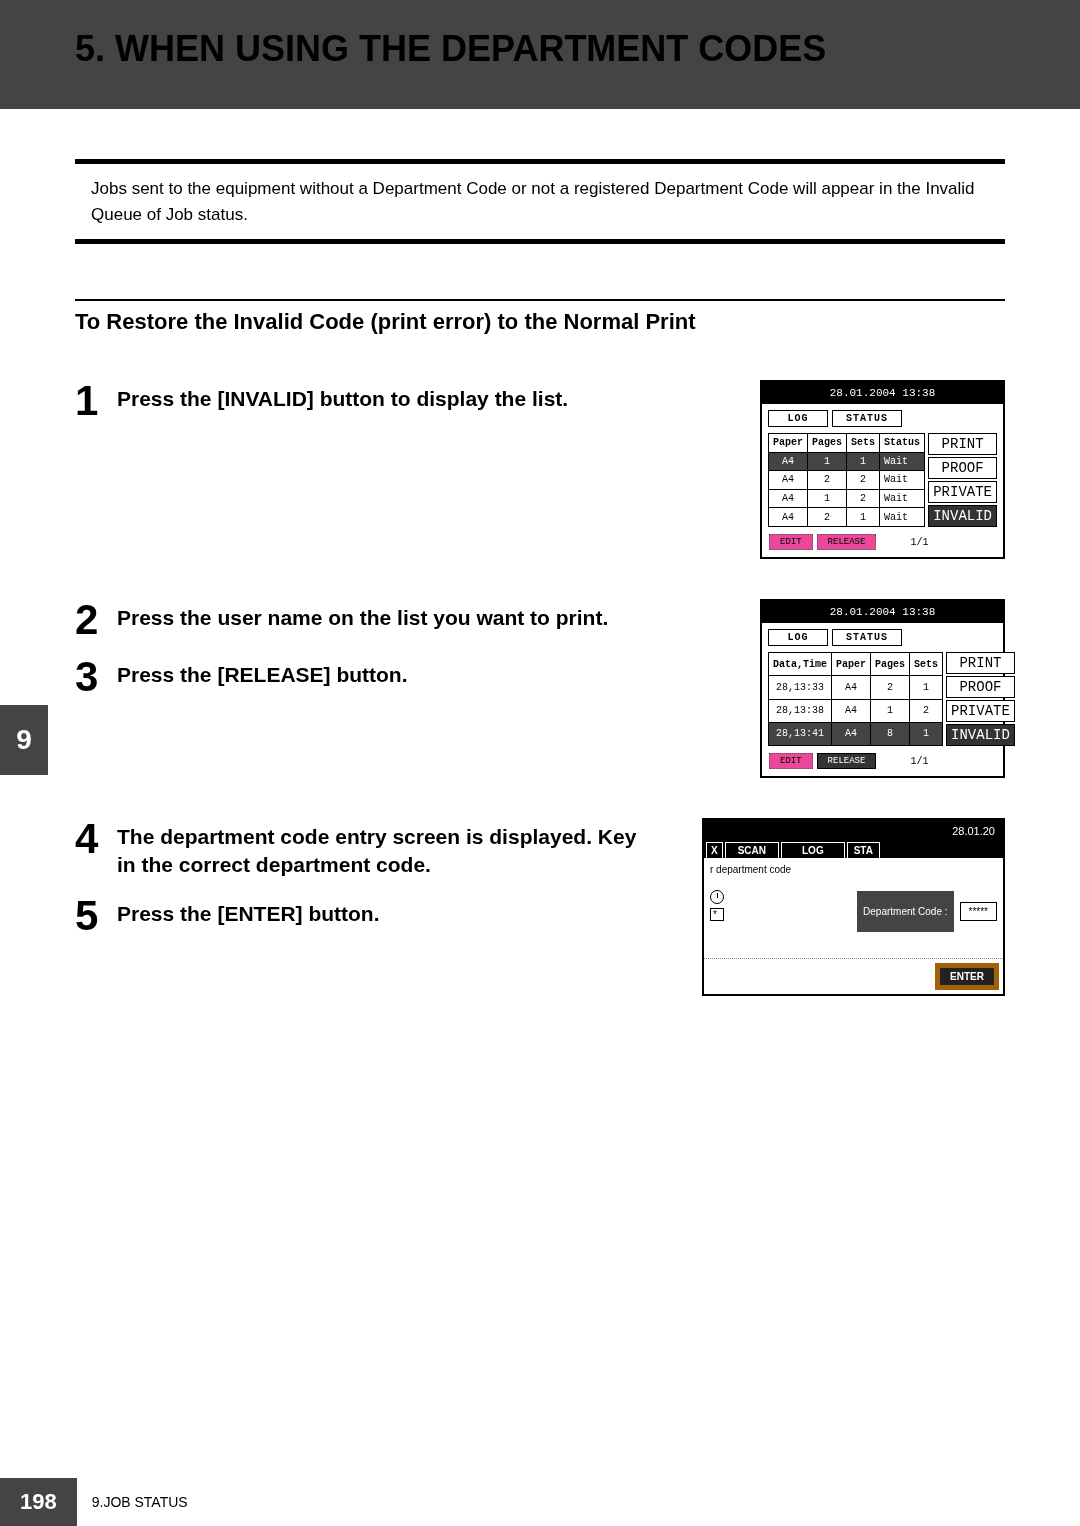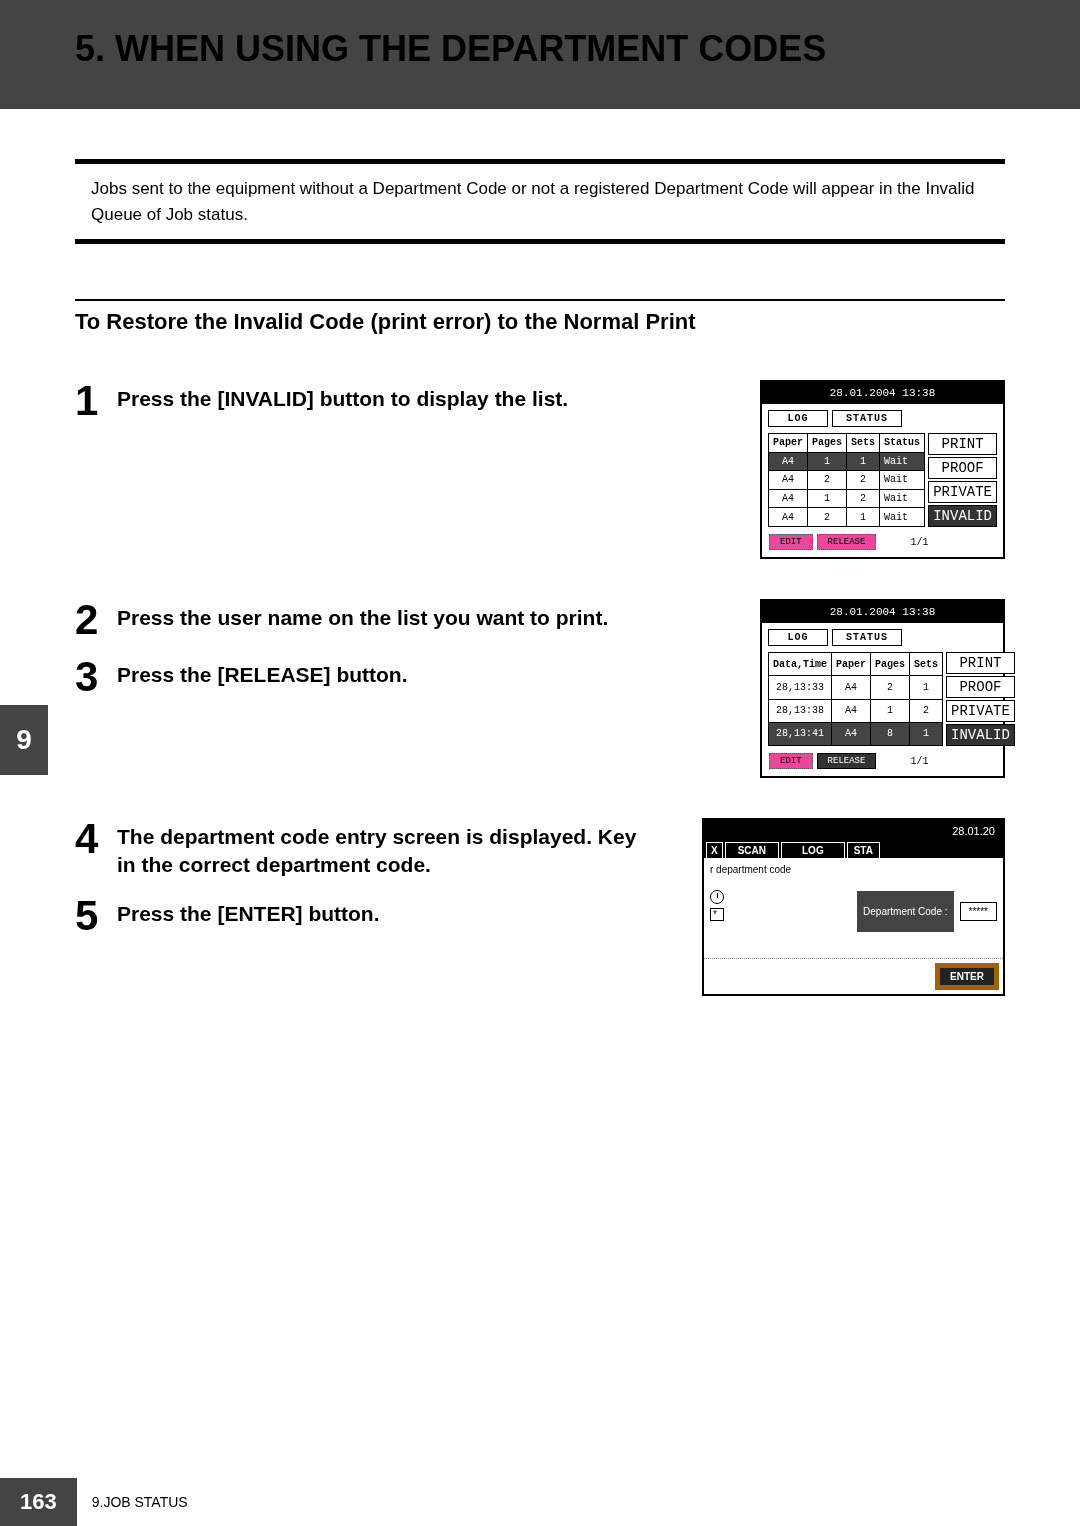--- a/index.html
+++ b/index.html
@@ -463,15 +463,15 @@
         <div class="scr3-enter">ENTER</div>
       </div>
     </div>
   </div>
 
 </div>
 
 <div class="side-tab">9</div>
 
 <div class="footer">
-  <div class="footer-page">163</div>
+  <div class="footer-page">198</div>
   <div class="footer-text">9.JOB STATUS</div>
 </div>
 
 </body></html>

